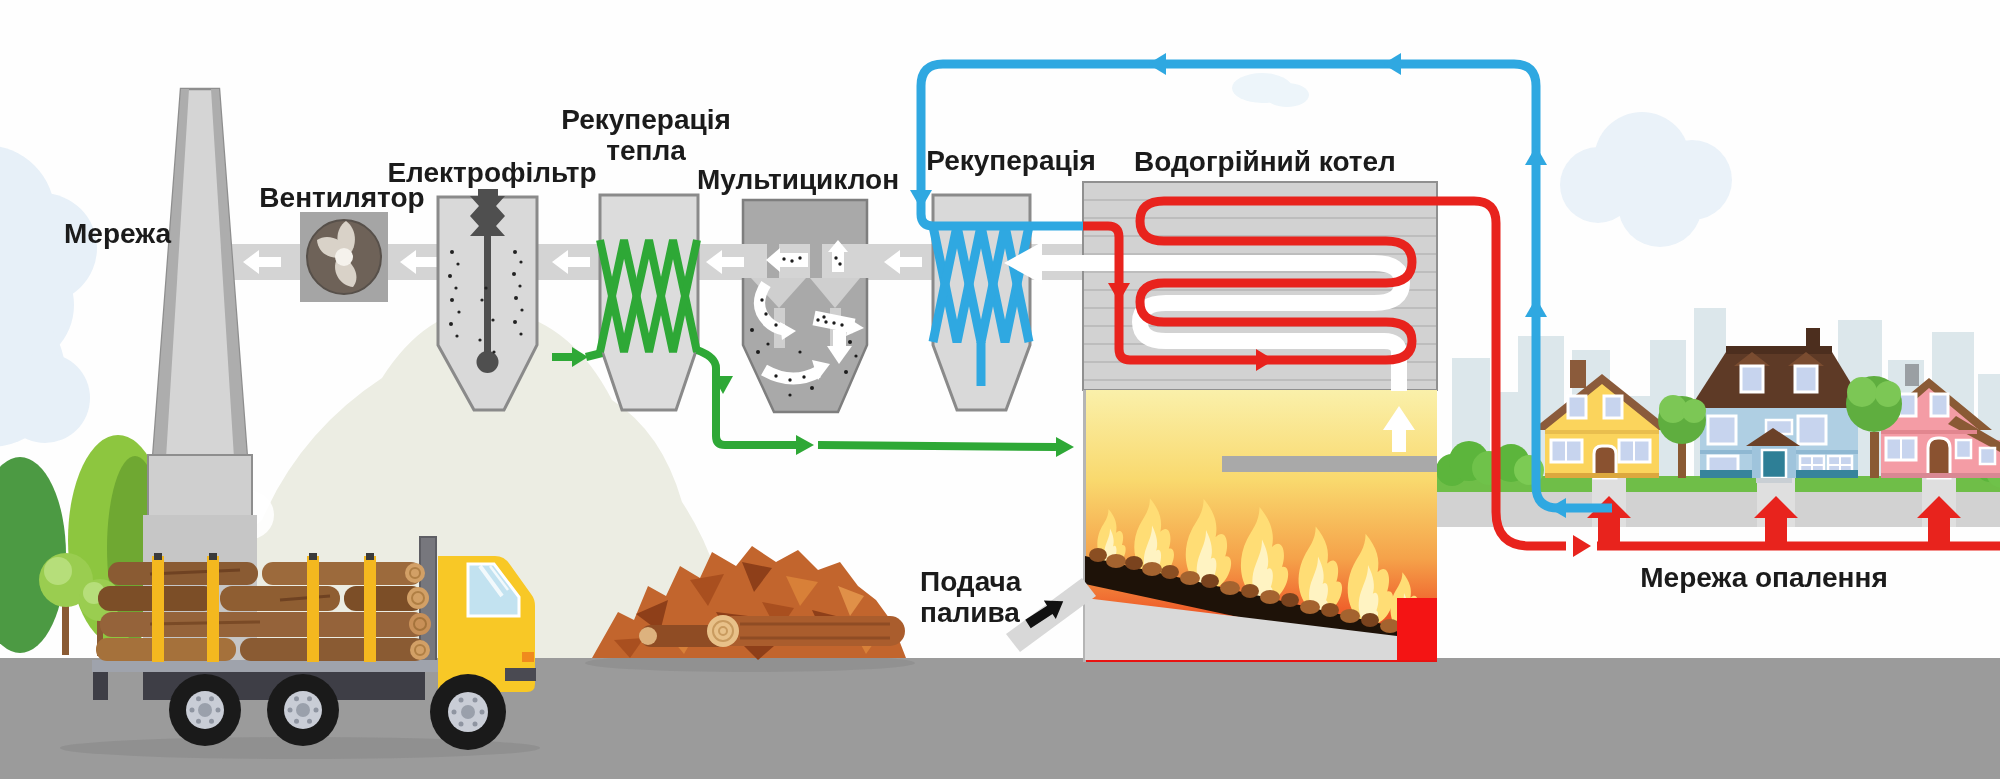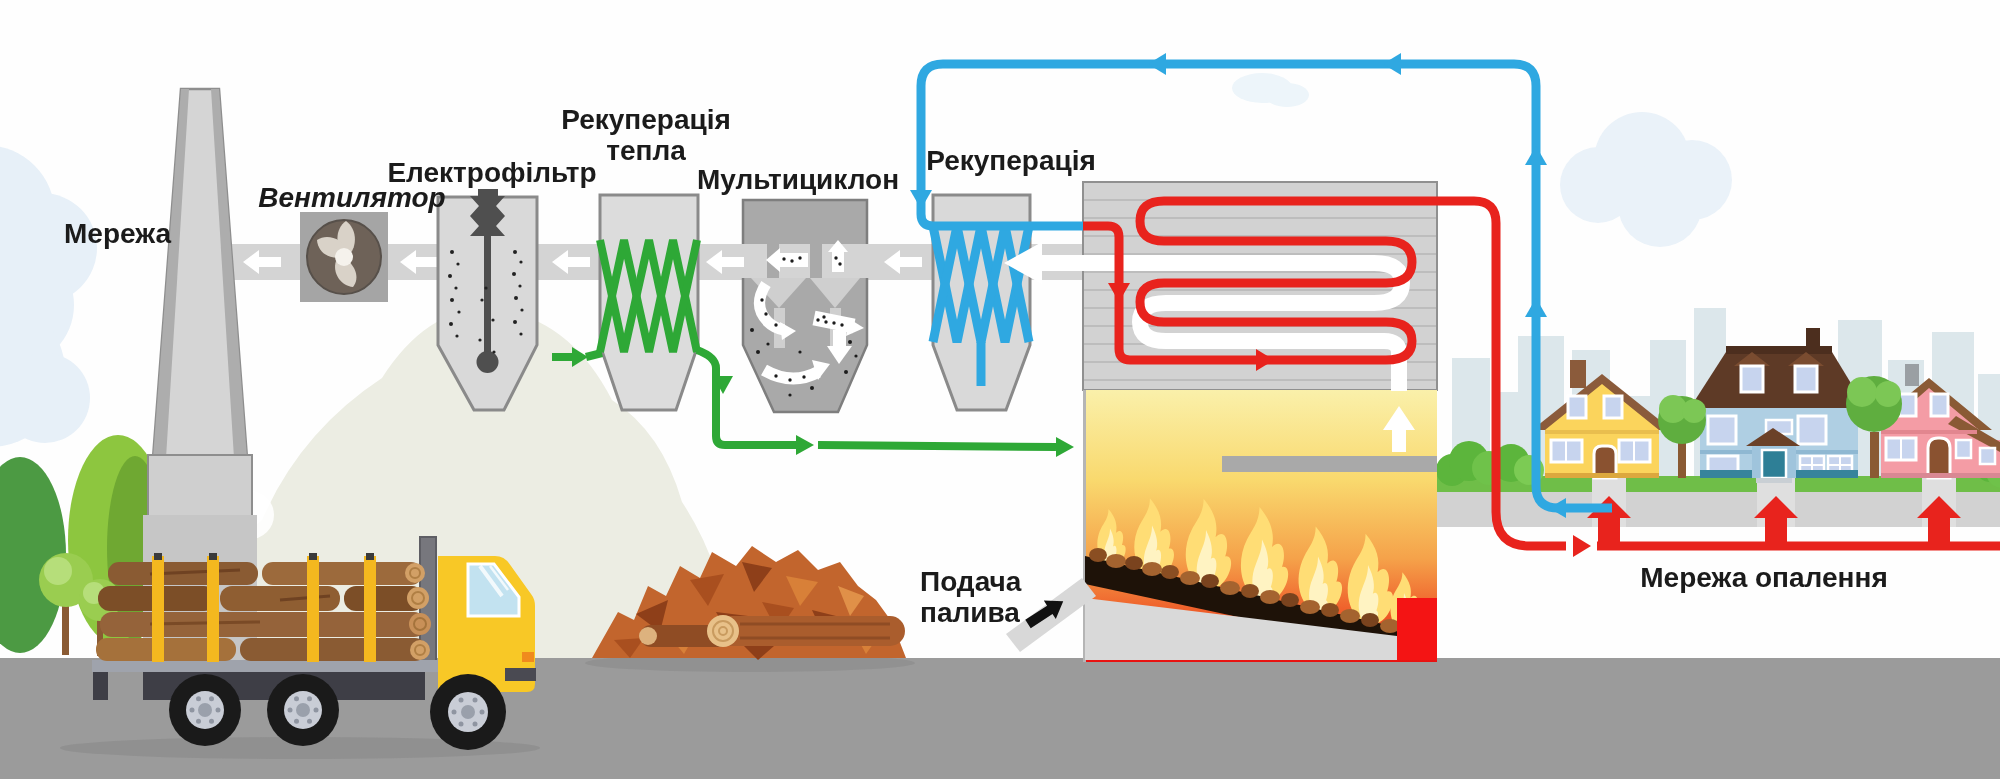--- a/index.html
+++ b/index.html
@@ -548,26 +548,27 @@
     <polygon class="fill-ret" points="1549,508 1566,498 1566,518"></polygon>
     <polygon class="fill-ret" points="1536,146 1525,165 1547,165"></polygon>
     <polygon class="fill-ret" points="1536,298 1525,317 1547,317"></polygon>
     <polygon class="fill-ret" points="1148,64 1166,53 1166,75"></polygon>
     <polygon class="fill-ret" points="1383,64 1401,53 1401,75"></polygon>
     <polygon class="fill-ret" points="921,209 910,190 932,190"></polygon>
   </g>
 </svg>
 
   <div class="lbl" style="left:64px;top:218px;">Мережа</div>
-  <div class="lbl center" style="left:352px;top:182px;font-style:italic;">Вентилятор</div>
+  <div class="lbl center" style="left:342px;top:182px;">Вентилятор</div>
   <div class="lbl center" style="left:646px;top:104px;">
     <div>Рекуперація</div>
     <div>тепла</div>
   </div>
   <div class="lbl center" style="left:492px;top:157px;">Електрофільтр</div>
   <div class="lbl center" style="left:798px;top:164px;">Мультициклон</div>
   <div class="lbl center" style="left:1011px;top:145px;">Рекуперація</div>
+  <div class="lbl center" style="left:1265px;top:146px;">Водогрійний котел</div>
   <div class="lbl center" style="left:1764px;top:562px;">Мережа опалення</div>
   <div class="lbl" style="left:920px;top:566px;">
     <div>Подача</div>
     <div>палива</div>
   </div>
 </div>
 
 </body></html>

